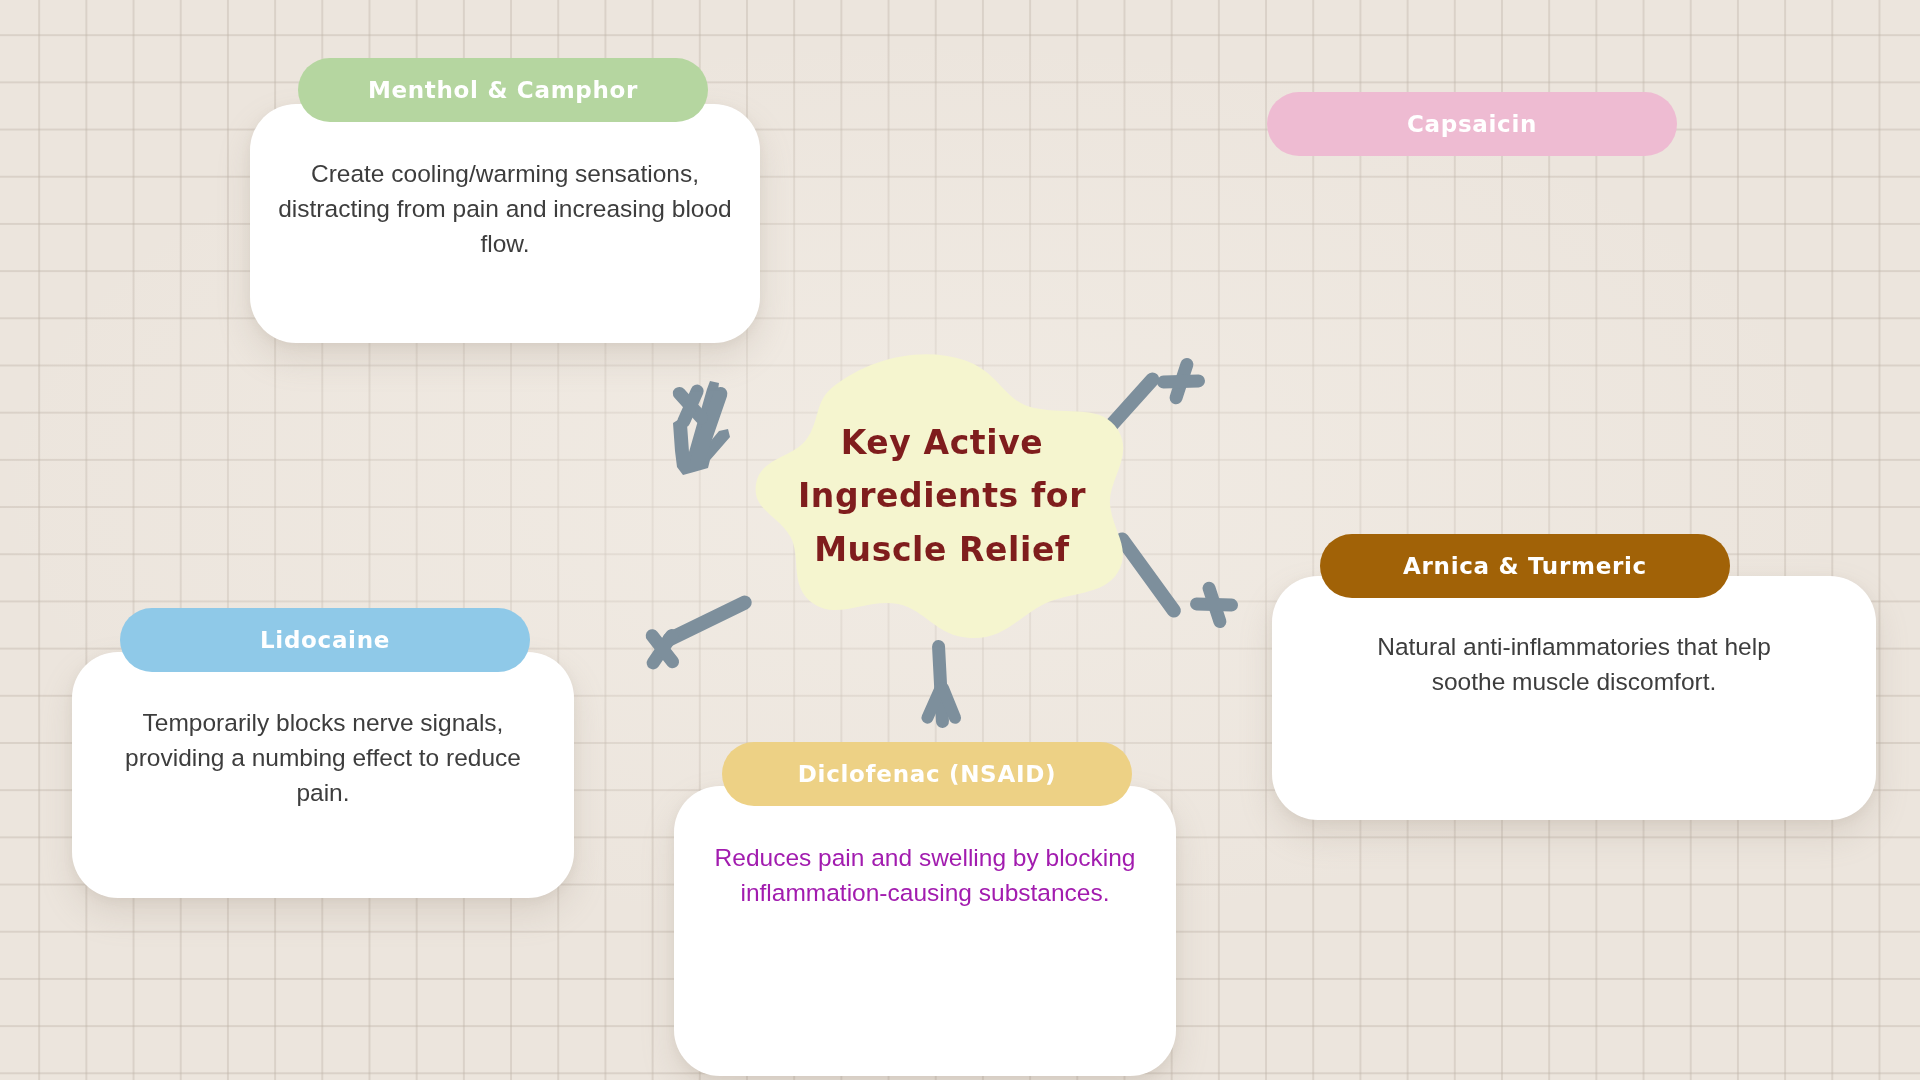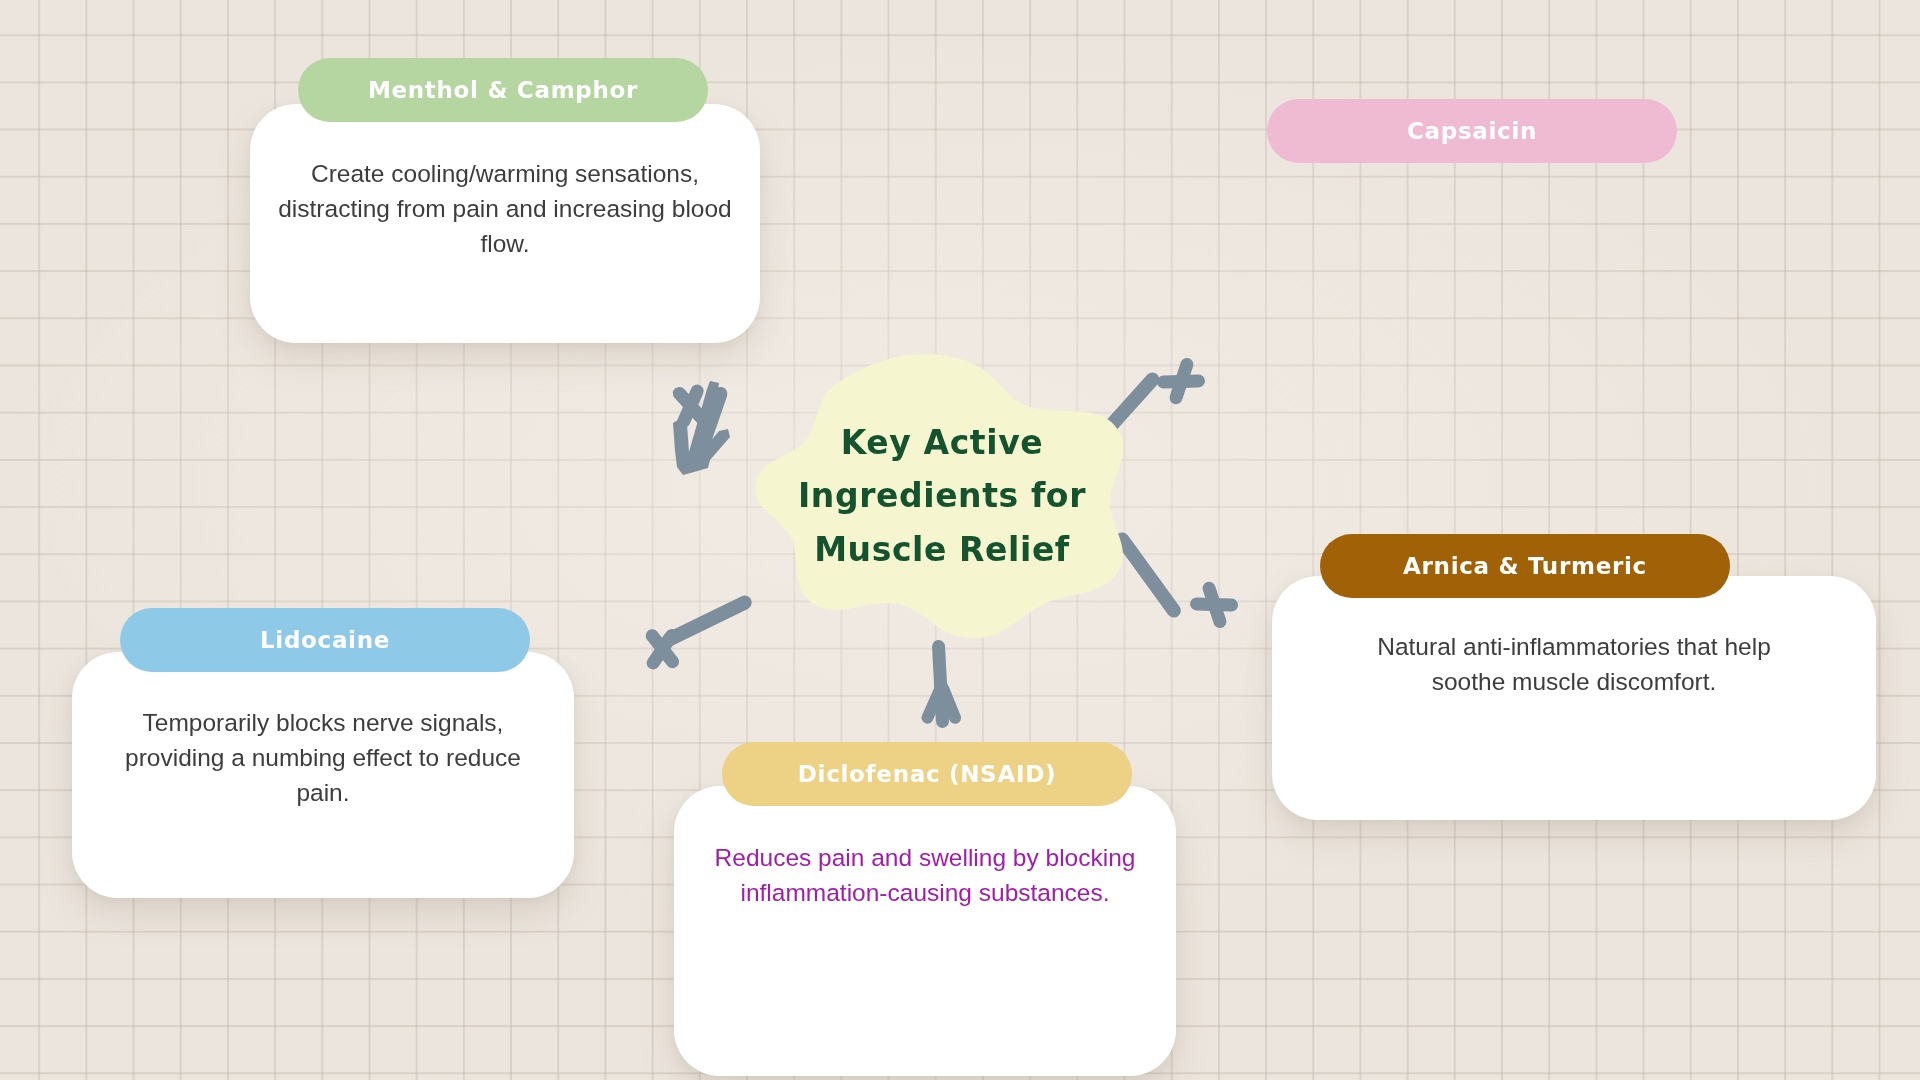--- a/index.html
+++ b/index.html
@@ -122,21 +122,21 @@
   
   
   #card-menthol            { left: 250px; top: 58px;  width: 460px; height: 285px; }
   #card-menthol .card-body { top: 46px;  width: 510px; height: 239px; padding-top: 52px; }
   #card-menthol .card-header{ left: 48px; top: 0;     width: 410px; height: 64px; }
   #card-menthol .card-text { width: 460px; }
 
   
   #card-capsaicin            { left: 1215px; top: 92px; width: 510px; height: 290px; }
   #card-capsaicin .card-body { top: 40px;  width: 510px; height: 240px; padding-top: 55px; }
-  #card-capsaicin .card-header{ left: 52px; top: 7px;    width: 410px; height: 64px; }
+  #card-capsaicin .card-header{ left: 52px; top: 0;    width: 410px; height: 64px; }
   #card-capsaicin .card-text { width: 425px; }
 
   
   #card-arnica            { left: 1272px; top: 534px; width: 510px; height: 290px; }
   #card-arnica .card-body { top: 42px;  width: 604px; height: 244px; padding-top: 53px; }
   #card-arnica .card-header{ left: 48px; top: 0;    width: 410px; height: 64px; }
   #card-arnica .card-text { width: 430px; }
 
   
   #card-lidocaine            { left: 72px;  top: 608px; width: 510px; height: 290px; }
@@ -207,21 +207,21 @@
                C 360 178, 380 196, 366 220
                C 352 244, 316 240, 292 252
                C 266 265, 252 288, 218 286
                C 184 284, 174 258, 146 252
                C 116 246, 86 268, 62 252
                C 36 235, 50 204, 38 184
                C 25 162, 0 158, 4 132
                C 8 106, 40 106, 54 88
                C 68 70, 62 49, 82 34 Z" fill="#f5f5cf"></path>
     </svg>
-    <div id="center-title" style="color: #14532d;">Key Active
+    <div id="center-title" style="color: #7f1d1d;">Key Active
 Ingredients for
 Muscle Relief</div>
   </div>
 
   <div class="card" id="card-menthol">
     <div class="card-body" style="background: rgb(255, 255, 255);">
       <div class="card-text" style="color: rgb(61, 61, 61);">Create cooling/warming sensations, distracting from pain and increasing blood flow.</div>
     </div>
     <div class="card-header" id="hdr-menthol" style="background-color: rgb(181, 214, 160);">Menthol &amp; Camphor</div>
   </div>

